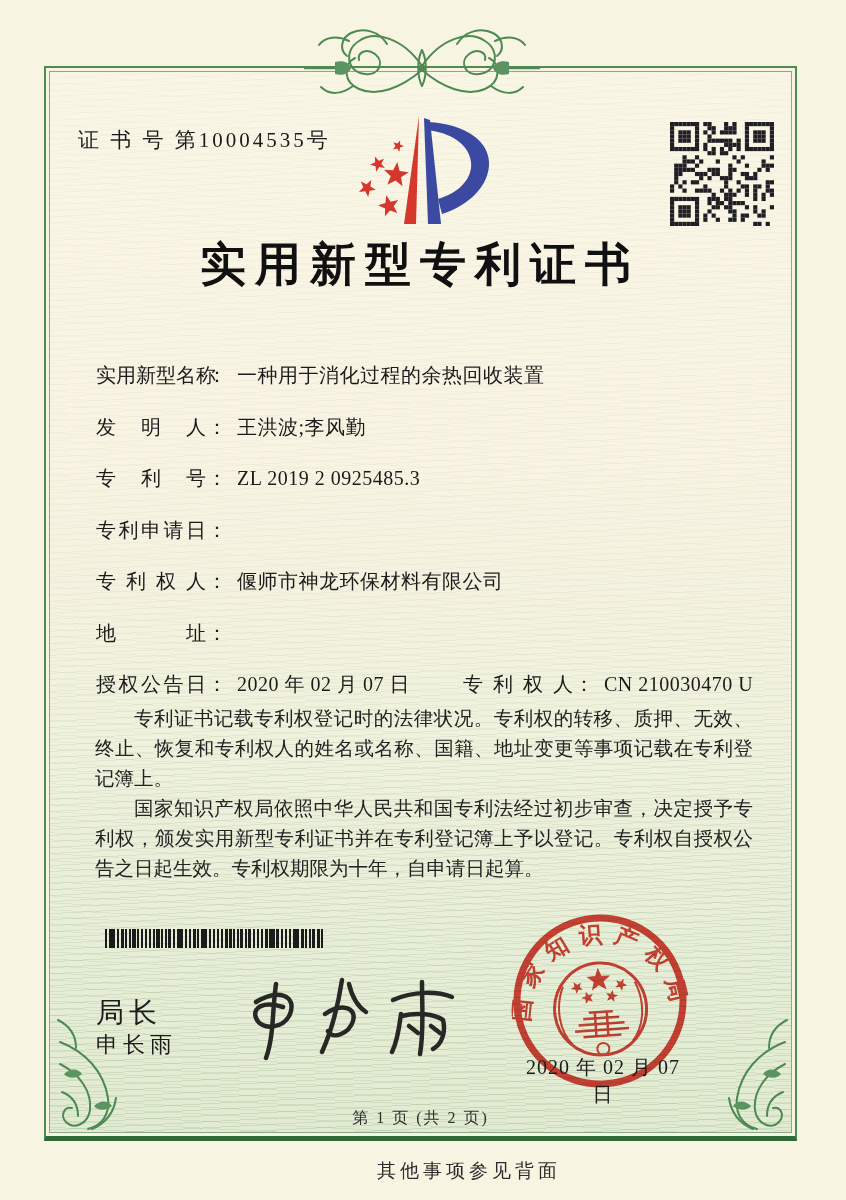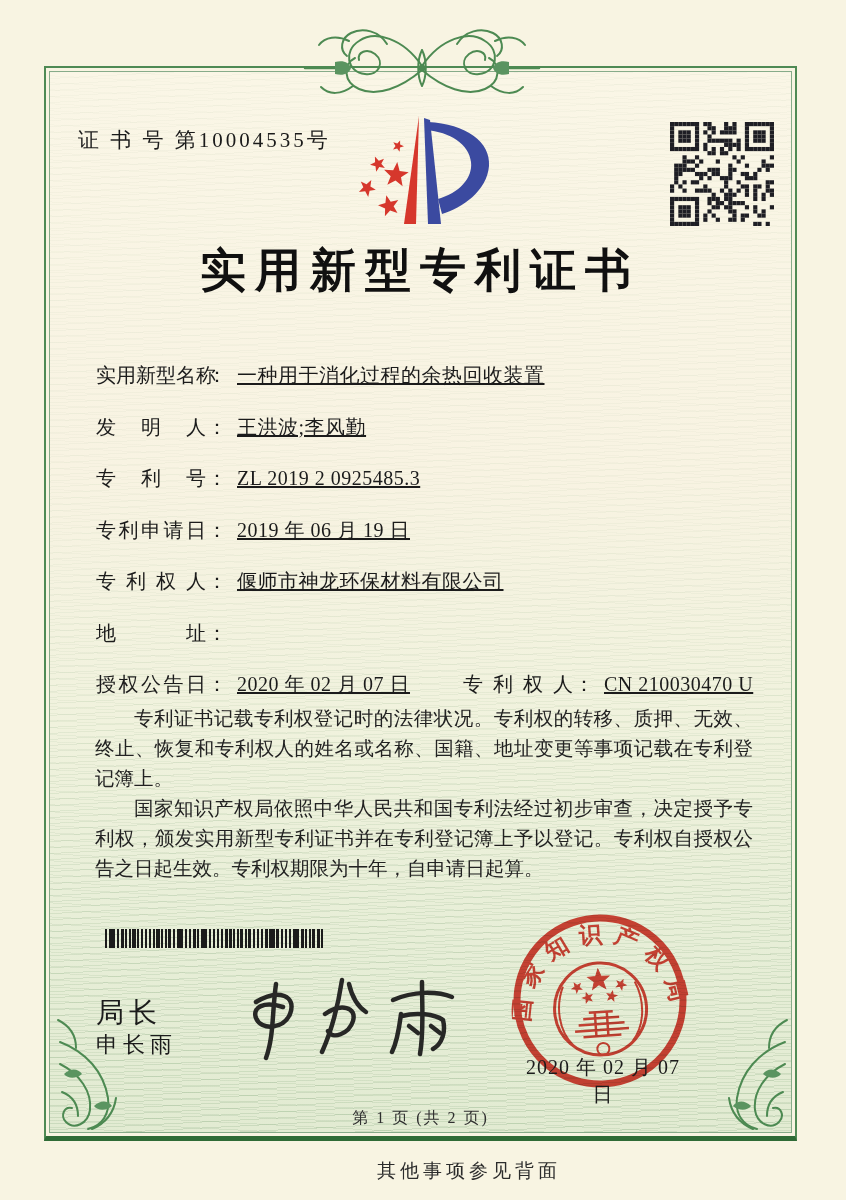--- a/index.html
+++ b/index.html
@@ -27,32 +27,32 @@
       repeating-linear-gradient(183deg,rgba(120,160,115,.16) 0 1px,transparent 1px 7px);
     -webkit-mask-image:linear-gradient(180deg,rgba(0,0,0,.20) 0%,rgba(0,0,0,.25) 45%,rgba(0,0,0,.65) 70%,#000 100%);
     mask-image:linear-gradient(180deg,rgba(0,0,0,.20) 0%,rgba(0,0,0,.25) 45%,rgba(0,0,0,.65) 70%,#000 100%);
   }
   
   .cert-no{left:78px;top:126px;font-size:21px;letter-spacing:3px;z-index:3;}
   .logo{left:358px;top:114px;width:142px;height:118px;z-index:3;}
   .qr{left:670px;top:122px;width:104px;height:104px;z-index:3;}
   .qr svg{width:100%;height:100%;display:block;}
   .title{
-    left:44px;top:240px;width:752px;text-align:center;z-index:3;
+    left:44px;top:234px;width:752px;text-align:center;z-index:3;
     font-size:46px;font-weight:bold;letter-spacing:9px;color:#101010;
   }
   
   .fields{left:96px;top:362px;width:660px;z-index:3;font-size:20px;}
   .field-row{height:51.5px;display:flex;align-items:baseline;white-space:nowrap;}
   .flabel{
     display:inline-block;width:110px;
     text-align:justify;text-align-last:justify;
   }
   .fcolon{margin:0 10px 0 1px;}
-  .fvalue{letter-spacing:.5px;text-decoration:underline;}
+  .fvalue{letter-spacing:.5px;}
   .fvalue.w1{display:inline-block;width:226px;}
   
   .paras{left:95px;top:704px;width:658px;z-index:3;
     font-size:19.5px;line-height:30px;text-align:justify;color:#222;}
   .paras p{margin:0;text-indent:2em;}
   
   .barcode{
     left:105px;top:929px;width:218px;height:19px;z-index:3;
     background:
       repeating-linear-gradient(90deg,#1b1b1b 0 2px,transparent 2px 4px),
@@ -438,21 +438,20 @@
         <span class="fvalue">王洪波;李风勤</span>
     </div>
     <div class="field-row">
       <span class="flabel">专利号</span>
         <span class="fcolon">：</span>
         <span class="fvalue">ZL 2019 2 0925485.3</span>
     </div>
     <div class="field-row">
       <span class="flabel">专利申请日</span>
         <span class="fcolon">：</span>
-        <span class="fvalue">2019 年 06 月 19 日</span>
     </div>
     <div class="field-row">
       <span class="flabel">专利权人</span>
         <span class="fcolon">：</span>
         <span class="fvalue">偃师市神龙环保材料有限公司</span>
     </div>
     <div class="field-row">
       <span class="flabel">地址</span>
         <span class="fcolon">：</span>
     </div>

